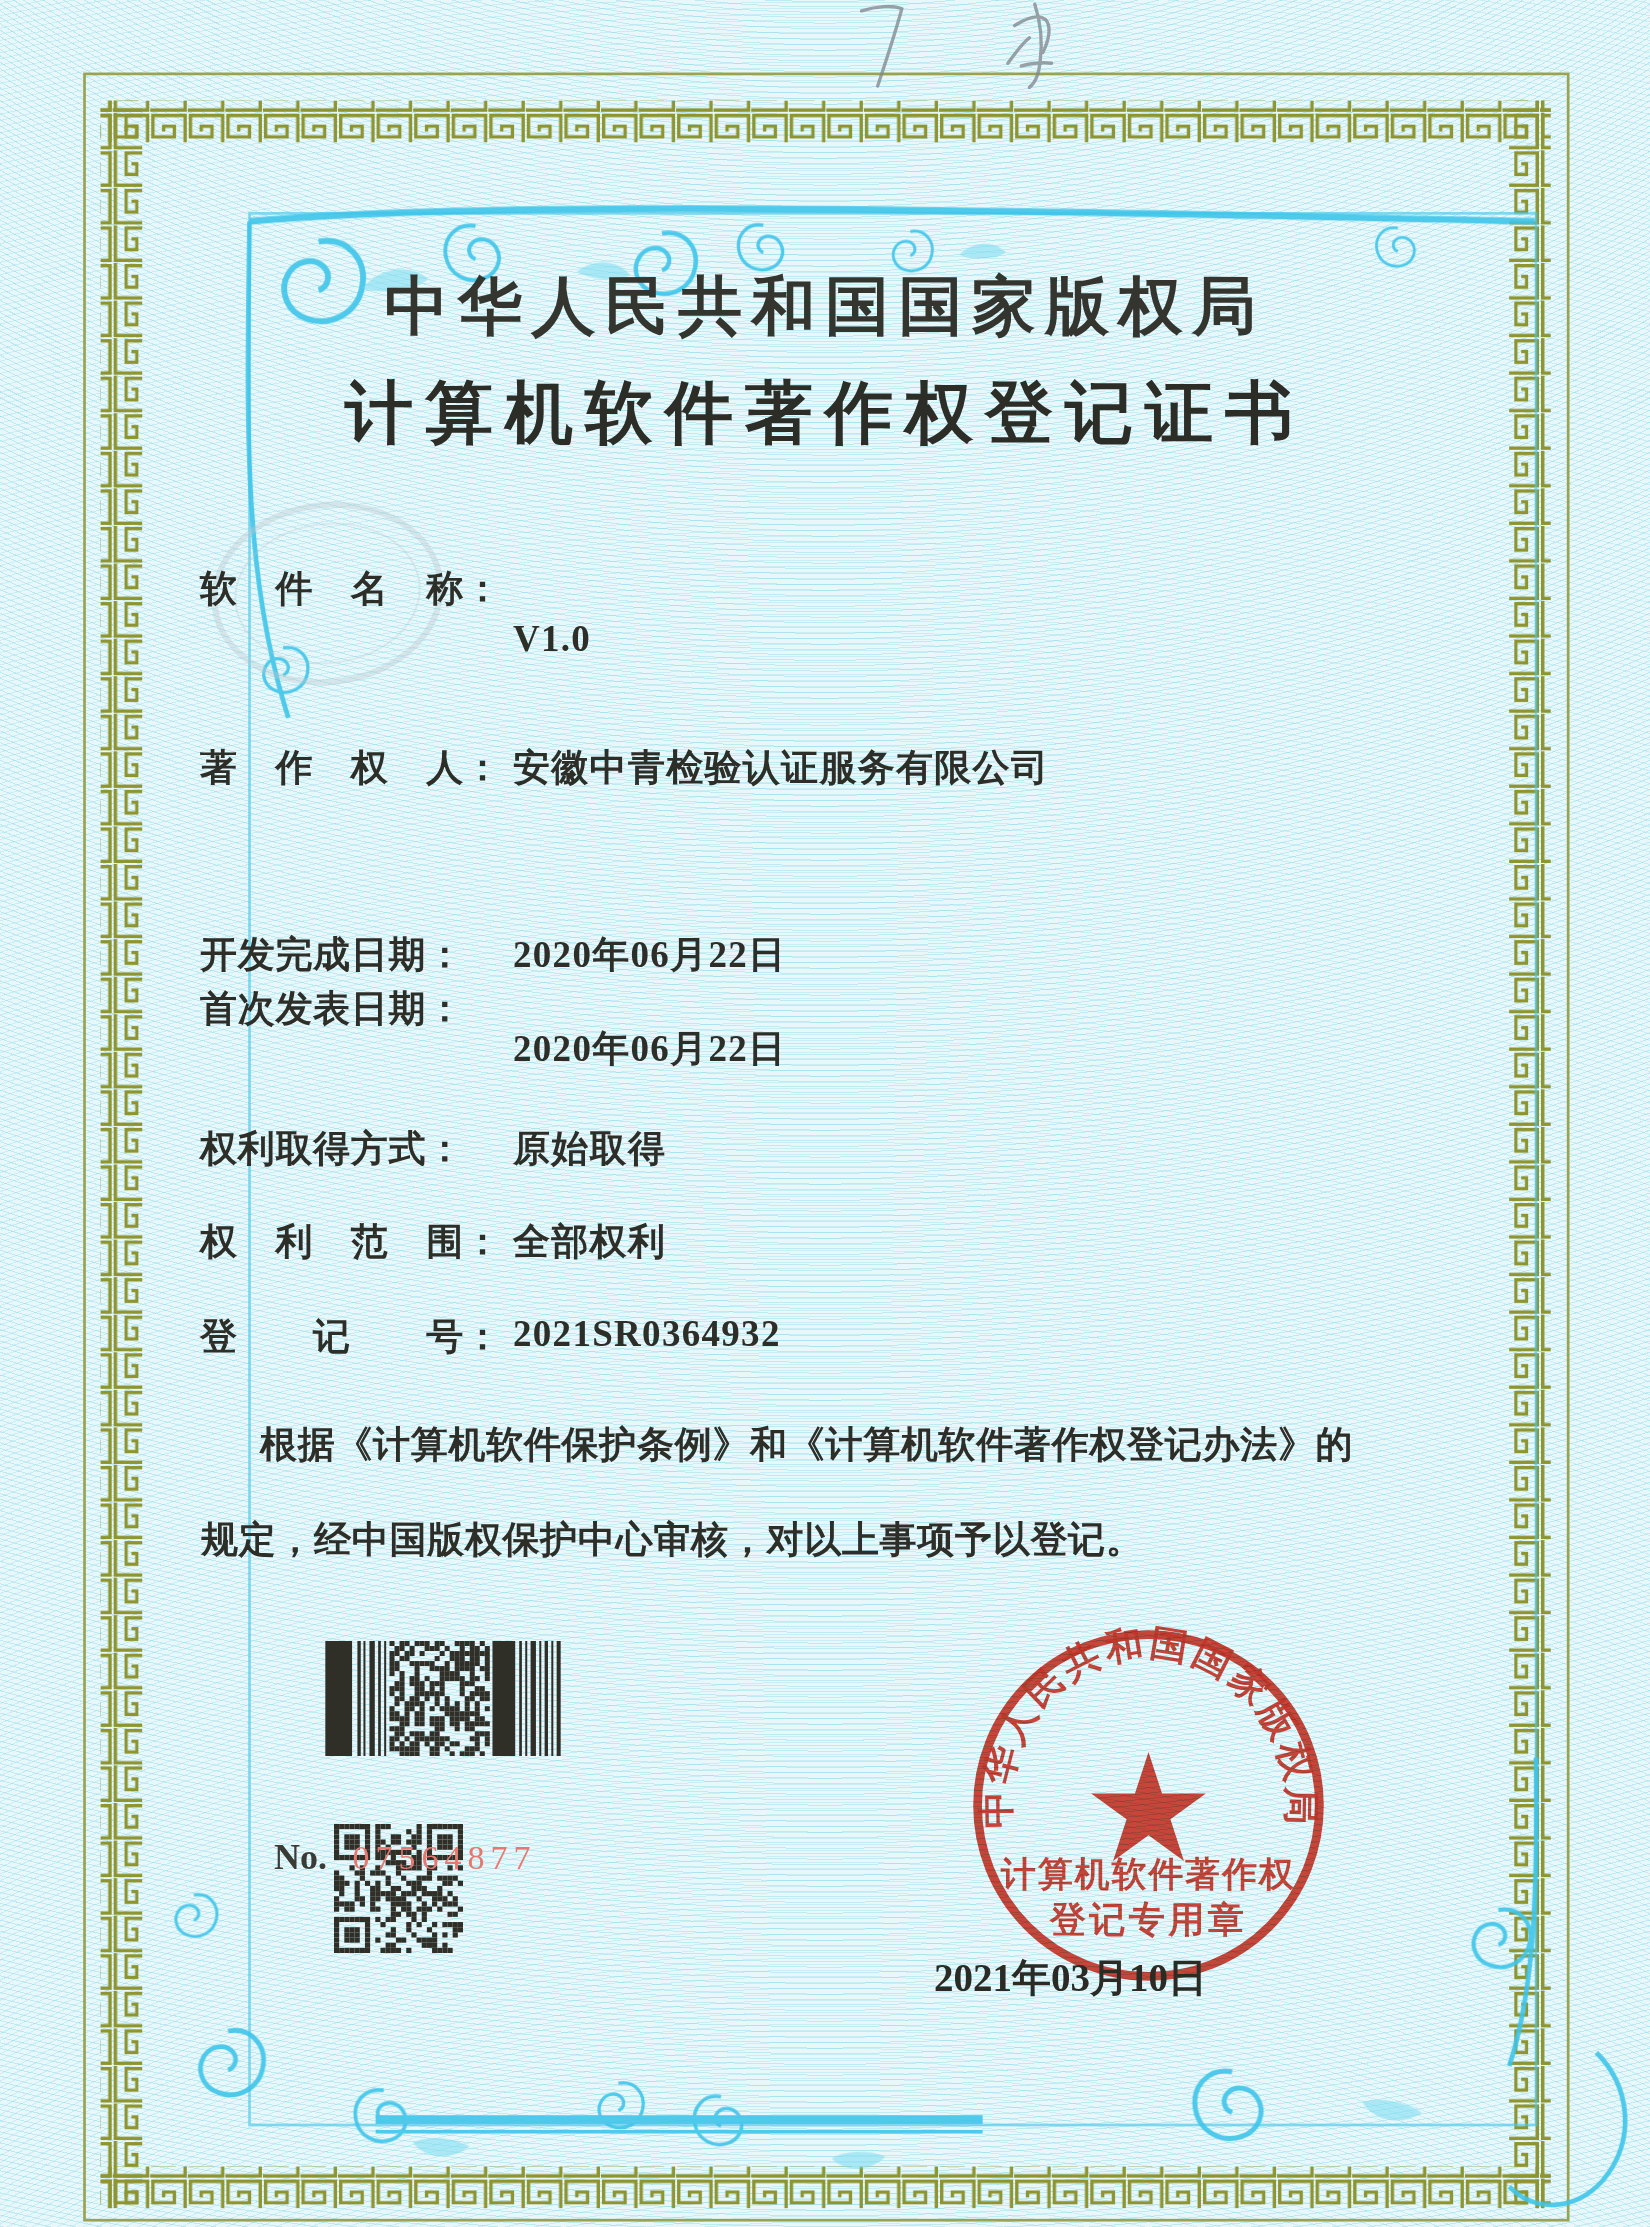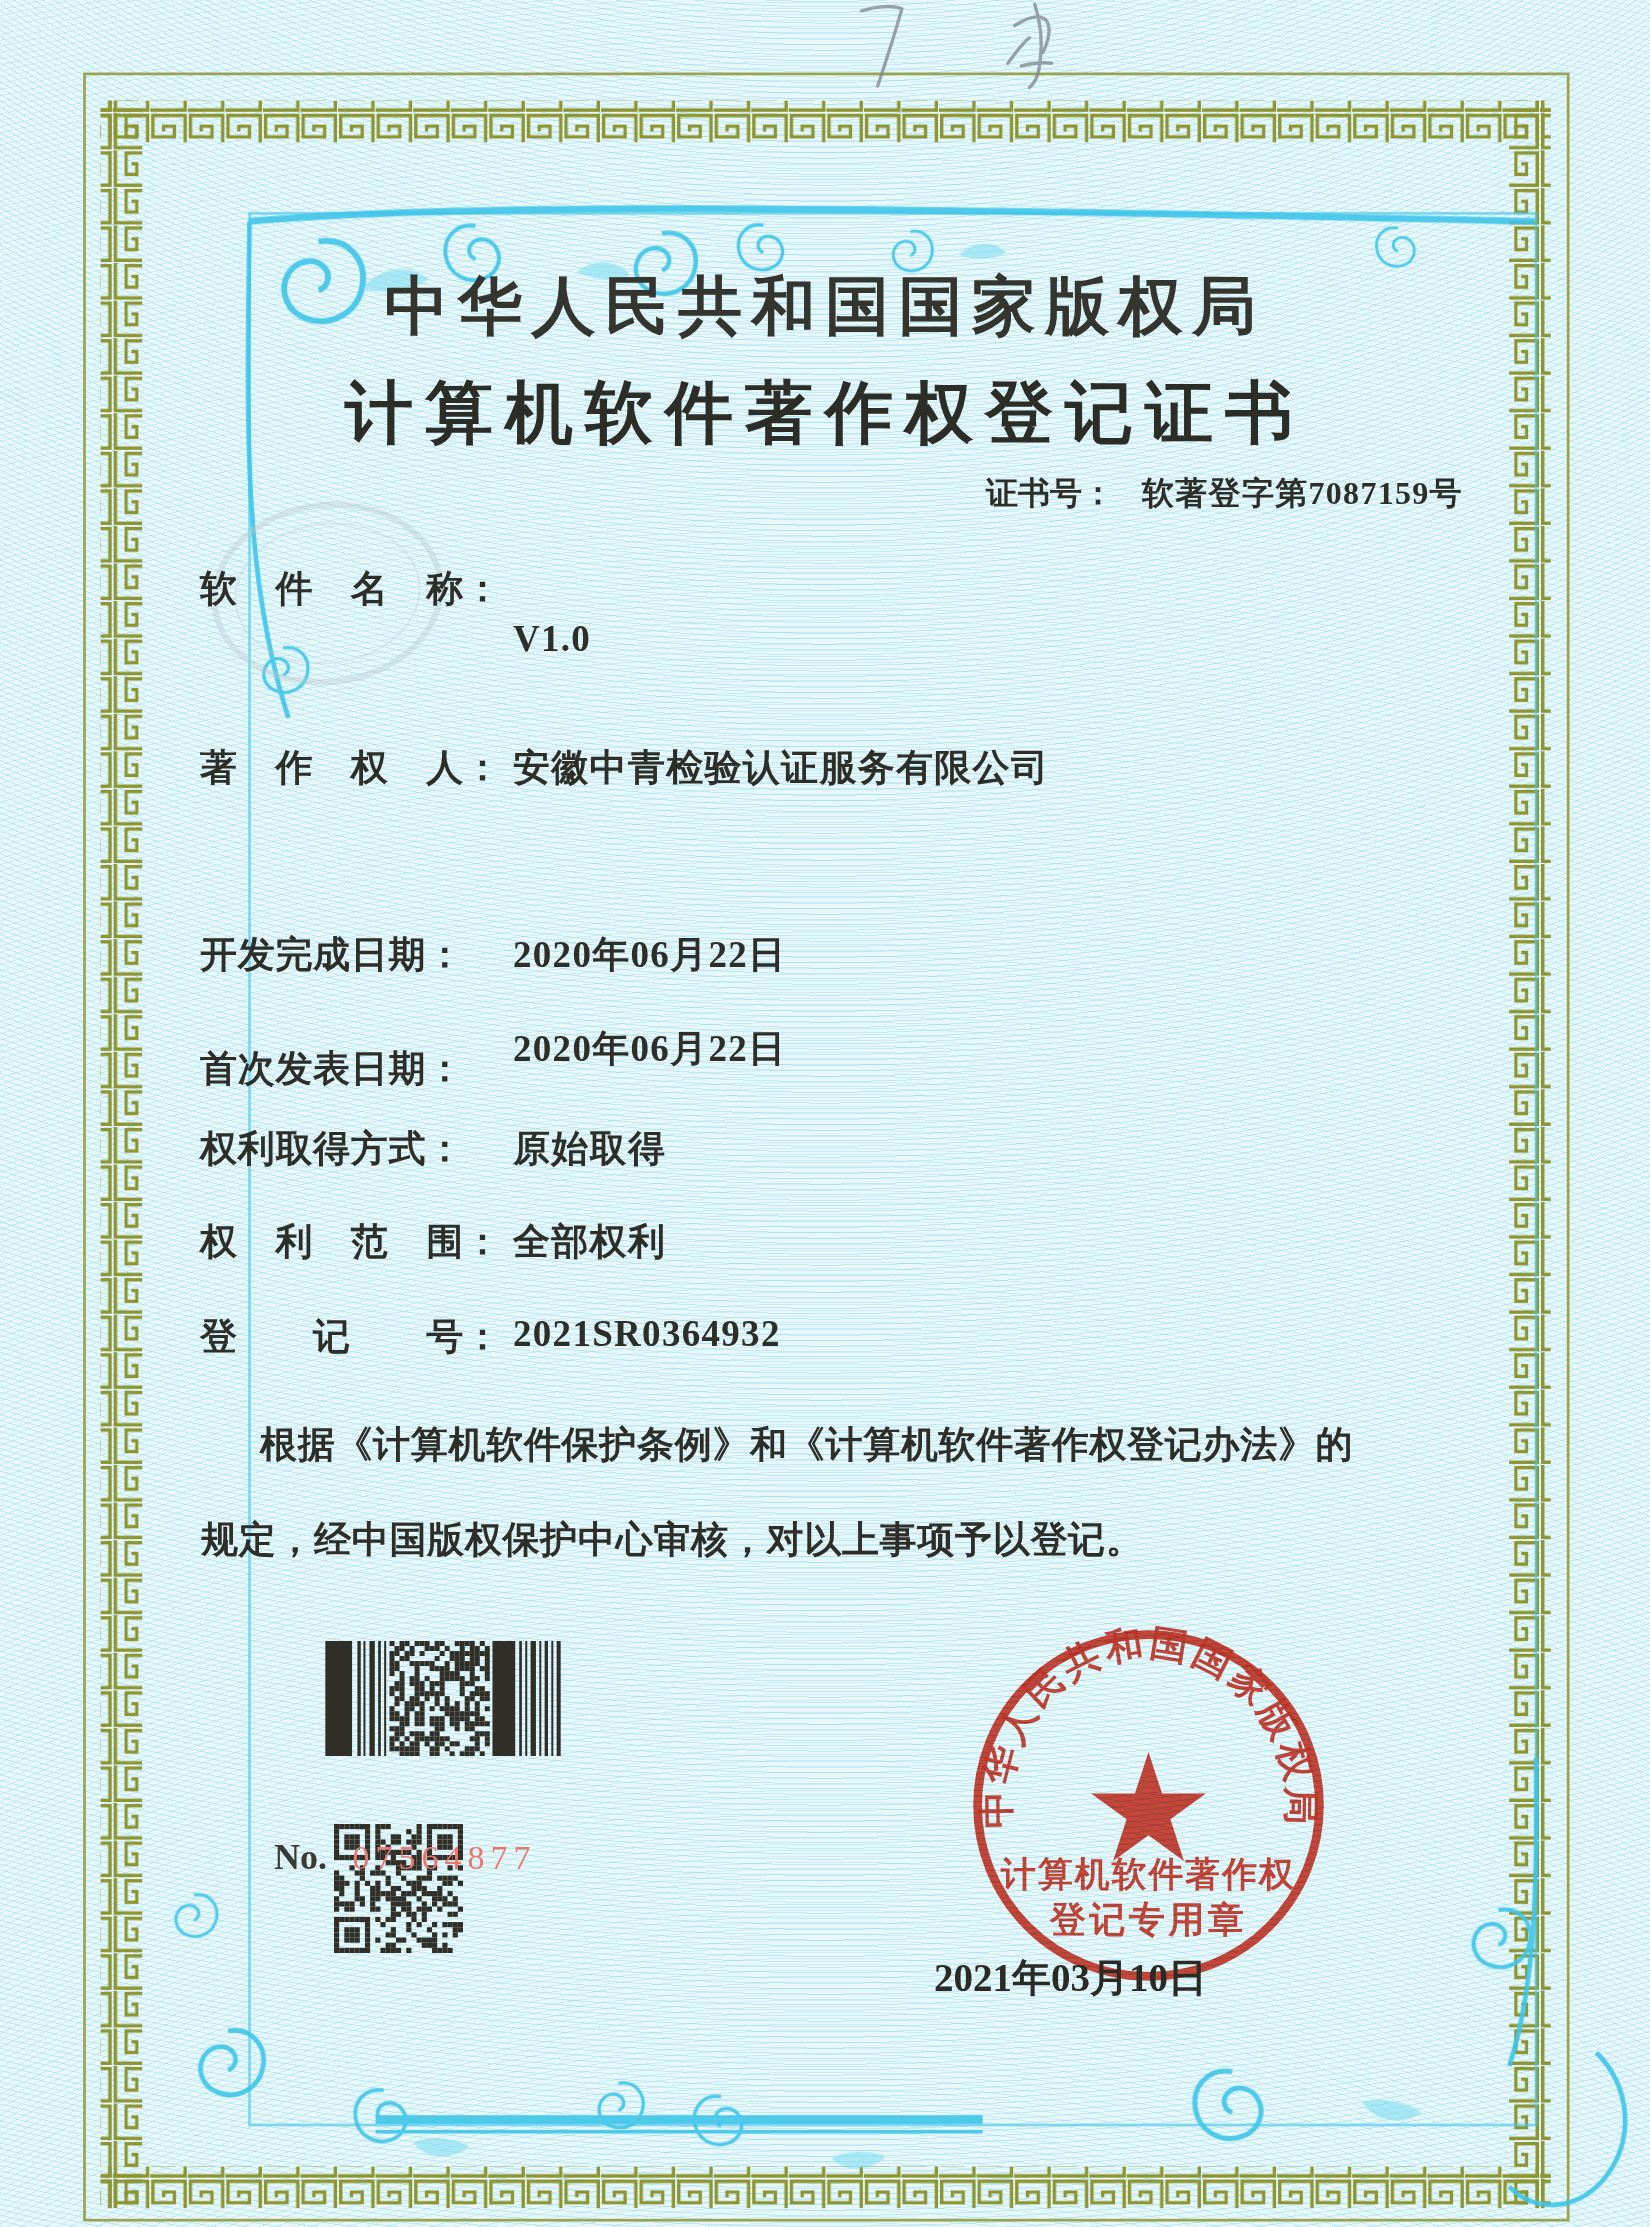--- a/index.html
+++ b/index.html
@@ -103,35 +103,31 @@
       <path d="M302,6 C310,30 314,60 310,92 C308,110 302,124 294,130"></path>
       <path d="M282,98 C297,94 312,92 327,94"></path>
     </g>
   </svg>
 
   <div class="abs ghost-stamp"></div>
 
   <div class="abs authority">中华人民共和国国家版权局</div>
   <div class="abs cert-title">计算机软件著作权登记证书</div>
 
-  <div class="abs certno-row">
-    <span>证书号：</span>
-    <span class="val">软著登字第7087159号</span>
-  </div>
 
   <div class="abs field-label" style="top:564px">软　件　名　称：</div>
   <div class="abs field-value" style="top:617px">V1.0</div>
 
   <div class="abs field-label" style="top:743px">著　作　权　人：</div>
   <div class="abs field-value" style="top:743px">安徽中青检验认证服务有限公司</div>
 
   <div class="abs field-label" style="top:930px">开发完成日期：</div>
   <div class="abs field-value" style="top:930px">2020年06月22日</div>
 
-  <div class="abs field-label" style="top:1044px">首次发表日期：</div>
+  <div class="abs field-label" style="top:984px">首次发表日期：</div>
   <div class="abs field-value" style="top:1024px">2020年06月22日</div>
 
   <div class="abs field-label" style="top:1124px">权利取得方式：</div>
   <div class="abs field-value" style="top:1124px">原始取得</div>
 
   <div class="abs field-label" style="top:1217px">权　利　范　围：</div>
   <div class="abs field-value" style="top:1217px">全部权利</div>
 
   <div class="abs field-label" style="top:1312px">登　　记　　号：</div>
   <div class="abs field-value" style="top:1312px">2021SR0364932</div>

